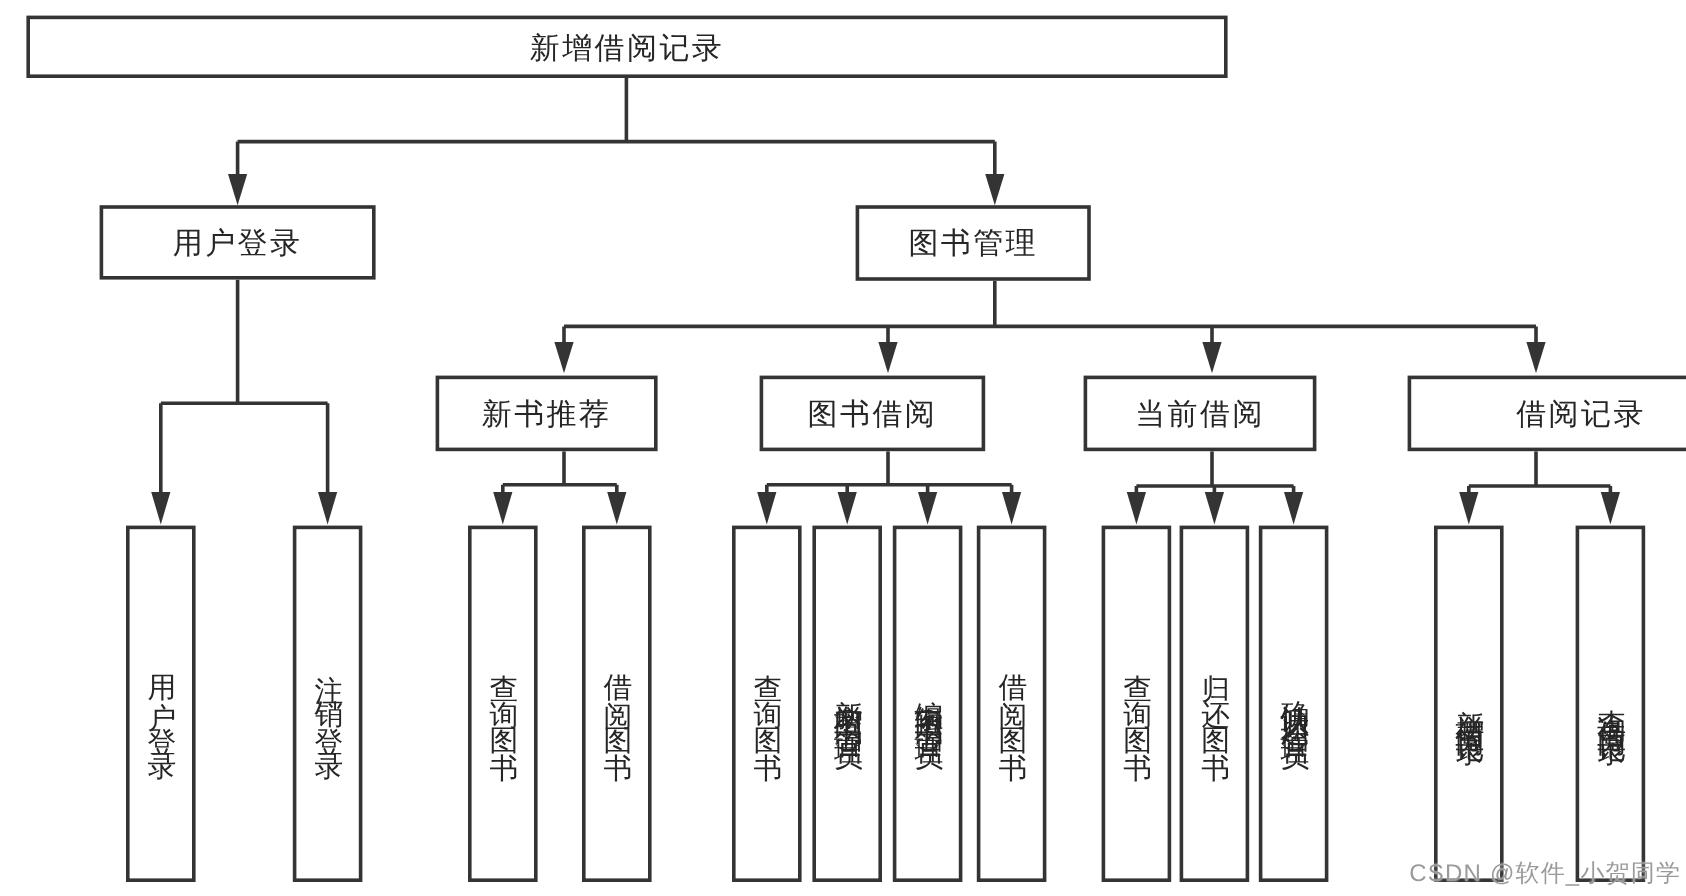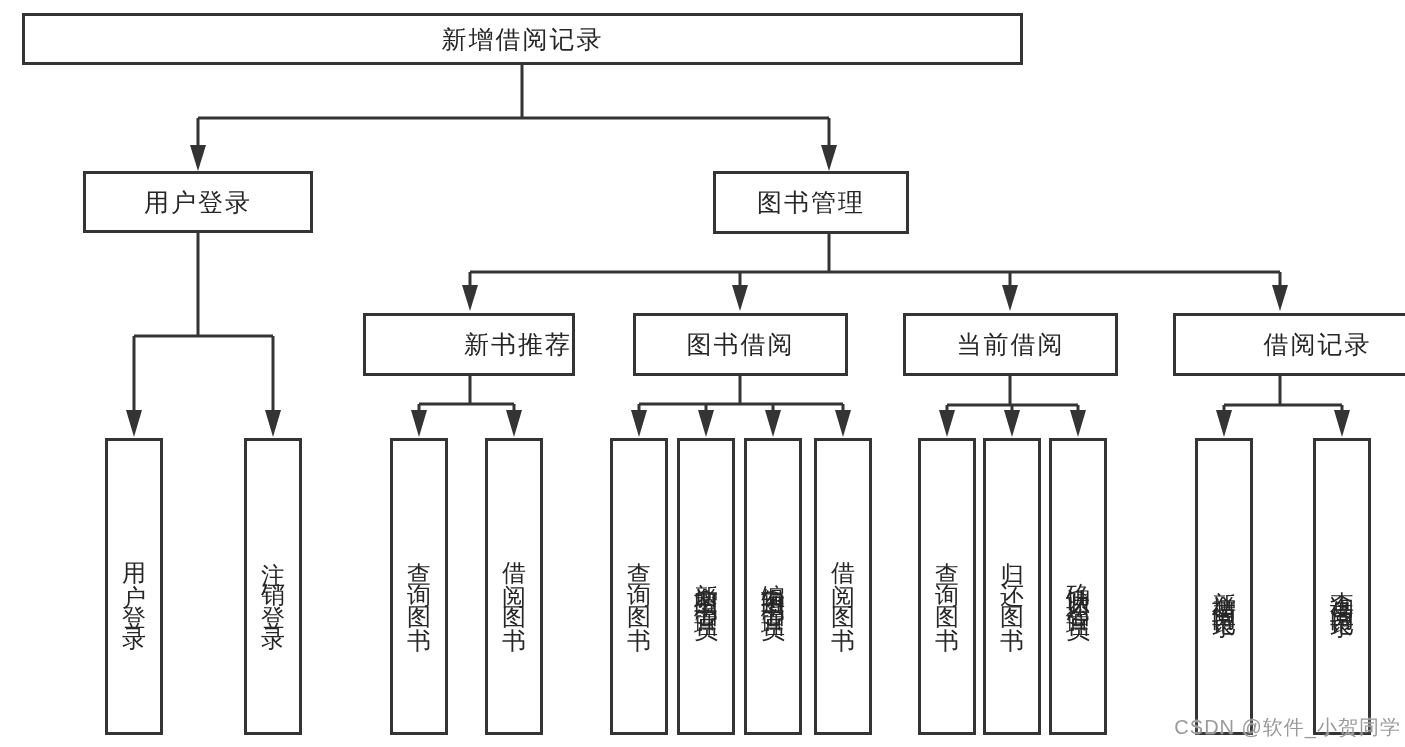--- a/index.html
+++ b/index.html
@@ -55,23 +55,23 @@
   .v-node .v-label {
     writing-mode: vertical-rl;
     text-orientation: mixed;
     font-size: 24px;
     line-height: 1;
   }
   
   #b-root   { left: 22px;   top: 13px;  width: 1001px; height: 52px; }
   #b-login  { left: 83px;   top: 171px; width: 230px;  height: 62px; }
   #b-mgmt   { left: 713px;  top: 171px; width: 196px;  height: 63px; }
-  #b-l3-0   { left: 363px;  top: 313px; width: 212px;  height: 63px; justify-content: flex-end; }
-  #b-l3-1   { left: 633px;  top: 313px; width: 215px;  height: 63px; }
-  #b-l3-2   { left: 903px;  top: 313px; width: 215px;  height: 63px; }
+  #b-l3-0   { left: 363px;  top: 313px; width: 185px;  height: 63px; }
+  #b-l3-1   { left: 633px;  top: 313px; width: 188px;  height: 63px; }
+  #b-l3-2   { left: 903px;  top: 313px; width: 194px;  height: 63px; }
   #b-l3-3   { left: 1173px; top: 313px; width: 255px;  height: 63px; padding-left: 34px; }
   .leaf     { top: 438px; width: 58px; height: 297px; }
   #b-leaf-0  { left: 105px; }
   #b-leaf-1  { left: 244px; }
   #b-leaf-2  { left: 390px; }
   #b-leaf-3  { left: 485px; }
   #b-leaf-4  { left: 610px; }
   #b-leaf-5  { left: 677px; }
   #b-leaf-6  { left: 744px; }
   #b-leaf-7  { left: 814px; }

